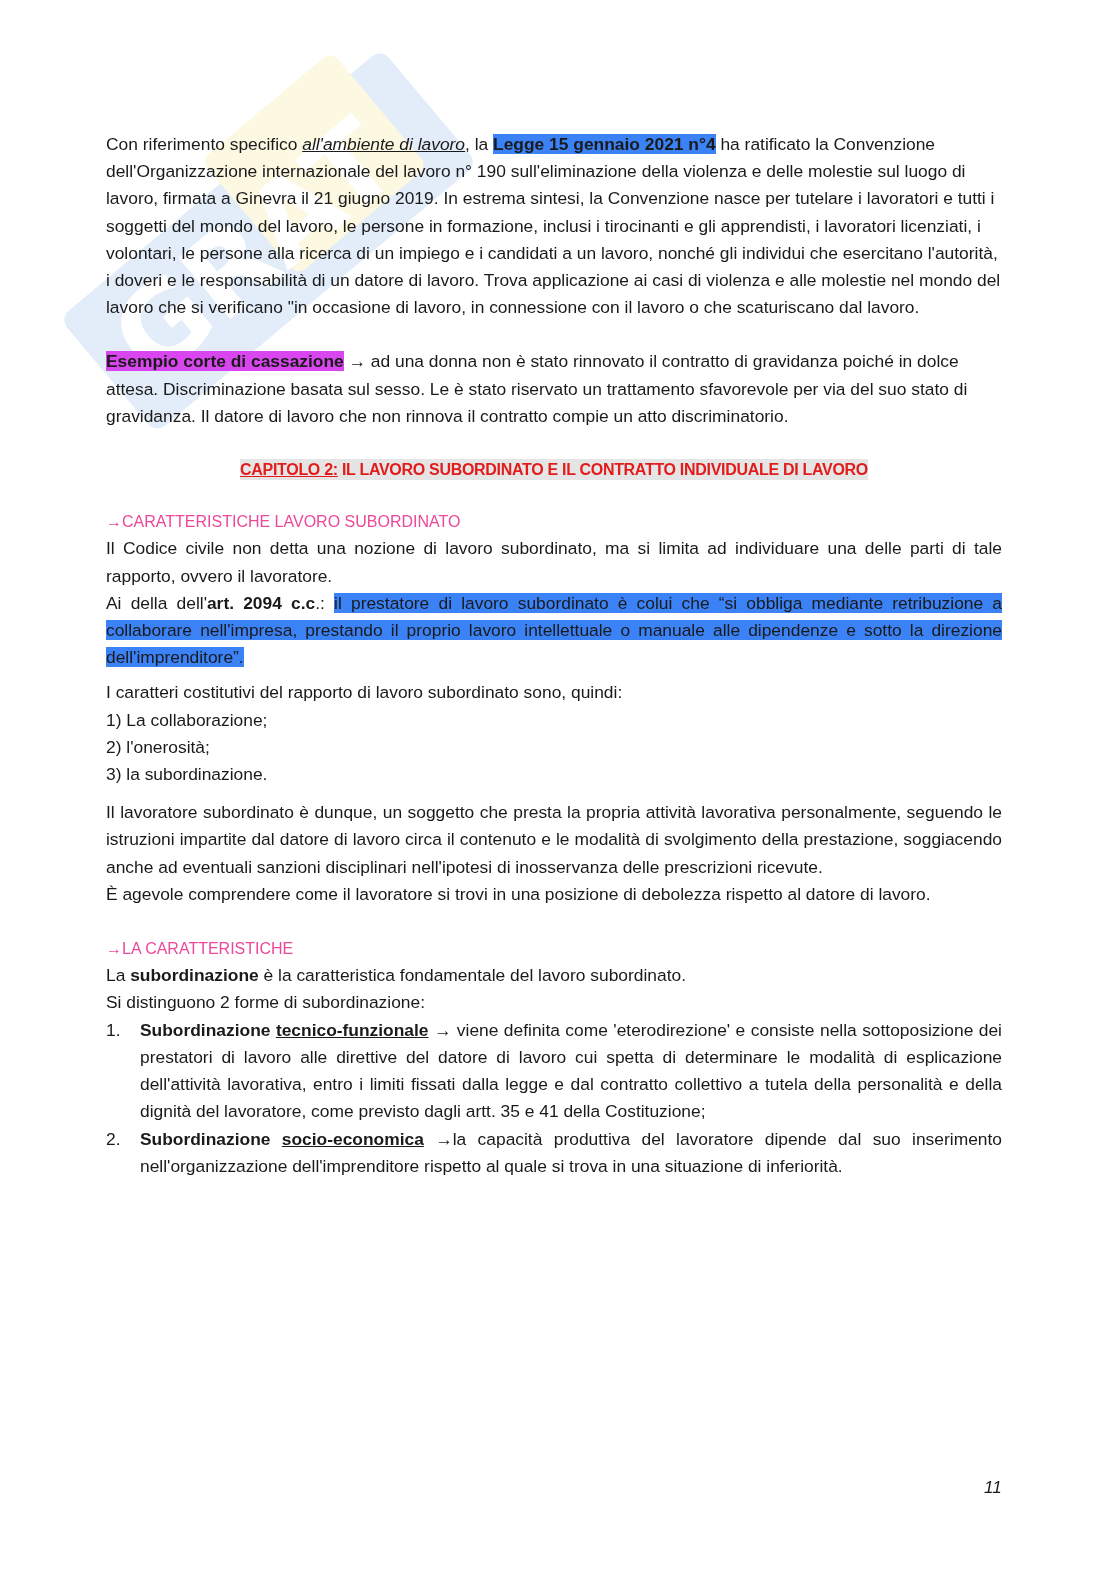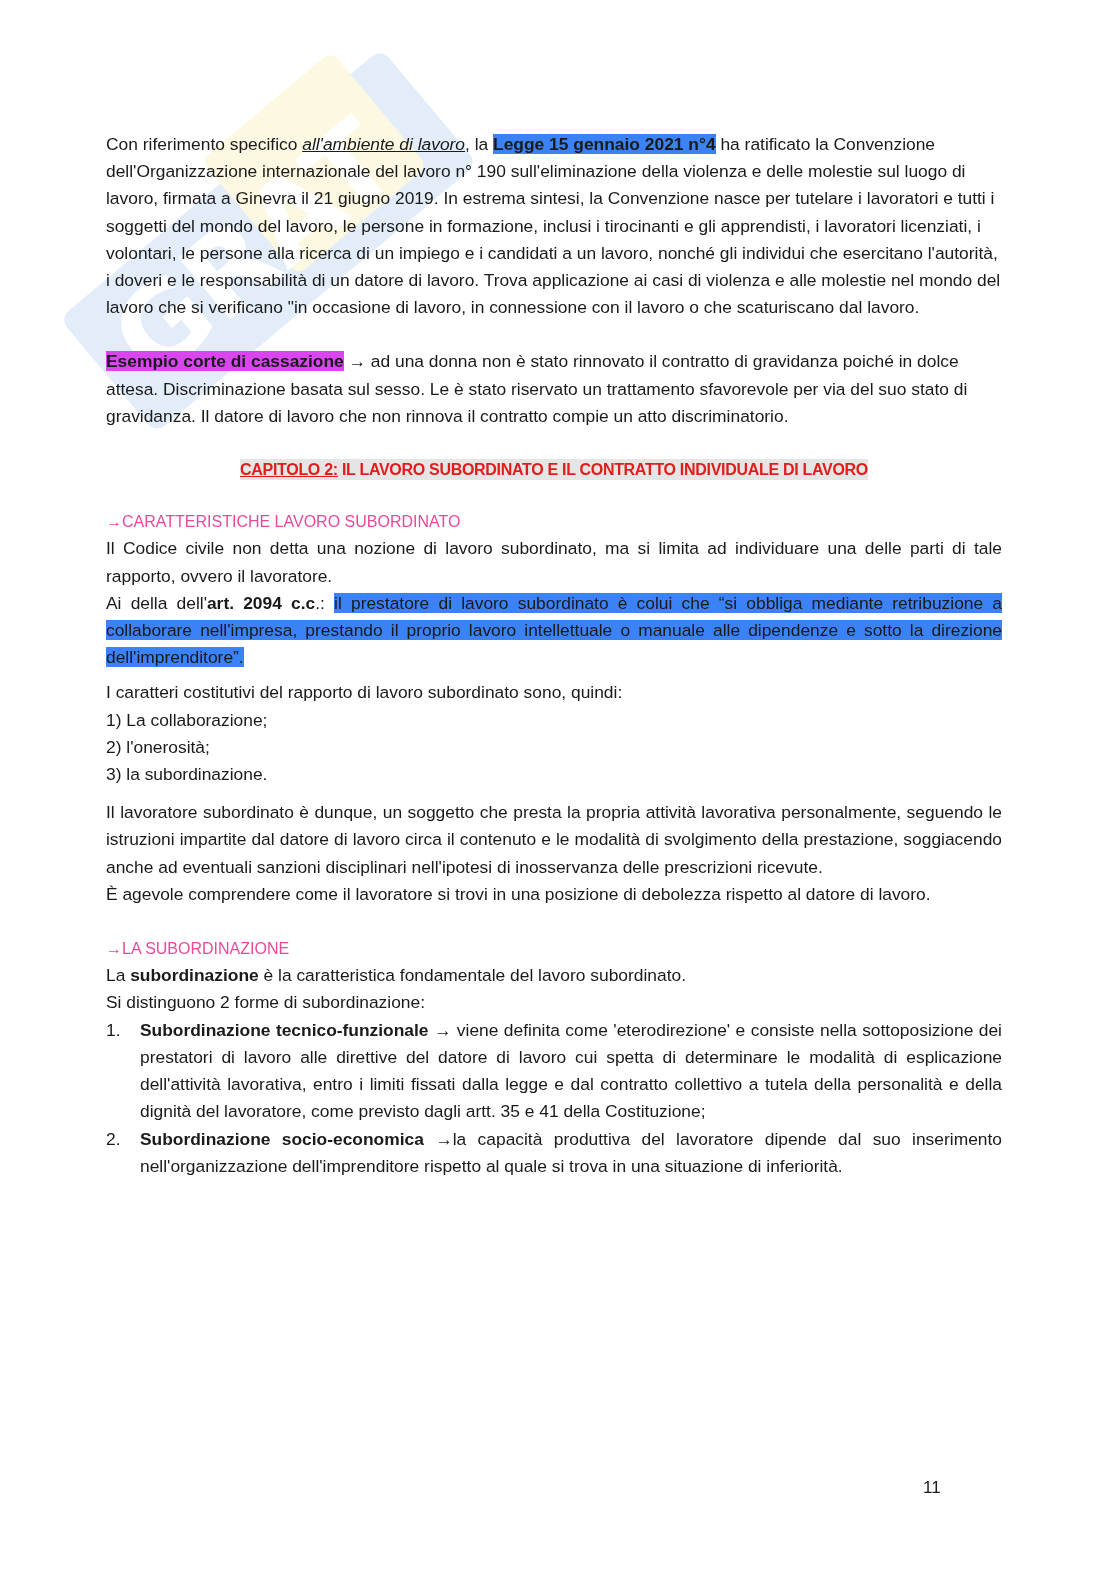--- a/index.html
+++ b/index.html
@@ -6,29 +6,29 @@
   body { width: 1116px; height: 1579px; position: relative; overflow: hidden;
          font-family: "Liberation Sans", "DejaVu Sans", sans-serif; color: #1a1a1a; }
   .watermark { position: absolute; left: 20px; top: 40px; width: 460px; height: 420px; pointer-events: none; opacity: 0.22; }
   .page { position: absolute; left: 106px; top: 131px; width: 896px; font-size: 17.4px; line-height: 27.2px; }
   p { margin: 0; }
   .just { text-align: justify; }
   .hl-yellow { background: #3b82f6; }
   .hl-green { background: #d946ef; }
   .bold { font-weight: bold; }
   .ital-u { font-style: italic; text-decoration: underline; }
-  .u { }
+  .u { text-decoration: underline; }
   .sec-head { color: #ec4899; font-size: 16px; }
   .chapter { text-align: center; font-weight: bold; font-size: 16px; letter-spacing: -0.3px; }
   .chapter span.wrap { background: #e5e5e5; padding: 2px 0; color: #e31b1b; }
   .chapter .lead { text-decoration: underline; }
   ol.list { margin: 0; padding: 0; list-style: none; }
   ol.list li { position: relative; padding-left: 34px; text-align: justify; }
   ol.list li .num { position: absolute; left: 0; top: 0; }
-  .pagenum { position: absolute; left: 923px; top: 1478px; font-size: 17px; }
+  .pagenum { position: absolute; left: 984px; top: 1478px; font-size: 17px; font-style: italic; }
 </style>
 </head>
 <body>
 
 <svg class="watermark" viewBox="0 0 460 420">
   <g transform="rotate(-40 230 210)">
     <rect x="40" y="140" width="420" height="150" rx="12" fill="#7fb2e5"></rect>
     <rect x="250" y="110" width="170" height="150" rx="10" fill="#f3e27a"></rect>
     <text x="70" y="250" font-size="110" font-weight="bold" fill="#ffffff" font-family="DejaVu Sans, sans-serif">GRAT</text>
   </g>
@@ -59,21 +59,21 @@
 
   <p>I caratteri costitutivi del rapporto di lavoro subordinato sono, quindi:</p>
   <p>1) La collaborazione;</p>
   <p>2) l'onerosità;</p>
   <p style="margin-bottom:11px;">3) la subordinazione.</p>
 
   <p class="just">Il lavoratore subordinato è dunque, un soggetto che presta la propria attività lavorativa personalmente, seguendo le istruzioni impartite dal datore di lavoro circa il contenuto e le modalità di svolgimento della prestazione, soggiacendo anche ad eventuali sanzioni disciplinari nell'ipotesi di inosservanza delle prescrizioni ricevute.</p>
   <p class="just" style="margin-bottom:27px;">È agevole comprendere come il lavoratore si trovi in una posizione di debolezza rispetto al datore di lavoro.</p>
 
   <p class="sec-head">
-    <span class="bold">→</span><span>LA SUBORDINAZIONE</span>
+    <span class="bold">→</span><span>LA CARATTERISTICHE</span>
   </p>
   <p>
     <span>La </span><span class="bold">subordinazione</span><span> è la caratteristica fondamentale del lavoro subordinato.</span>
   </p>
   <p>Si distinguono 2 forme di subordinazione:</p>
 
   <ol class="list">
     <li>
       <span class="num">1.</span>
       <span class="bold">Subordinazione </span><span class="bold u">tecnico-funzionale</span><span> → </span><span>viene definita come 'eterodirezione' e consiste nella sottoposizione dei prestatori di lavoro alle direttive del datore di lavoro cui spetta di determinare le modalità di esplicazione dell'attività lavorativa, entro i limiti fissati dalla legge e dal contratto collettivo a tutela della personalità e della dignità del lavoratore, come previsto dagli artt. 35 e 41 della Costituzione;</span>

